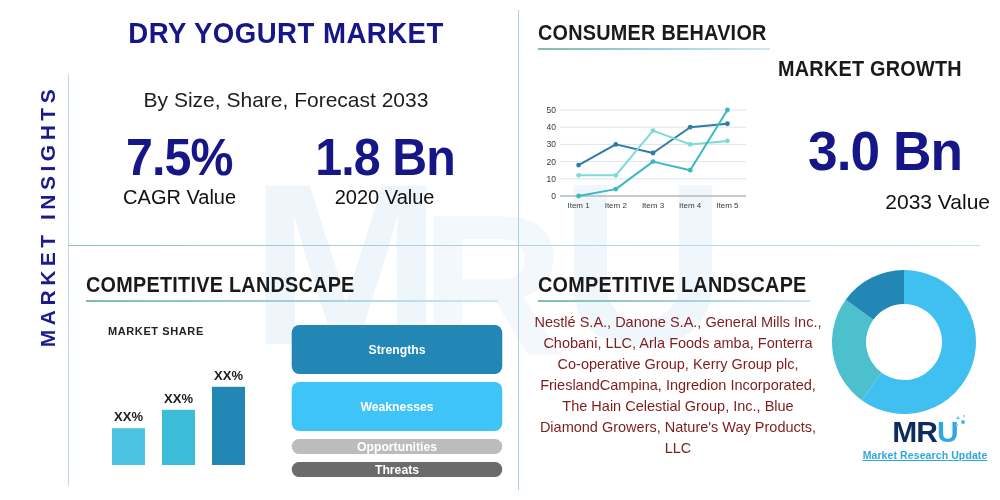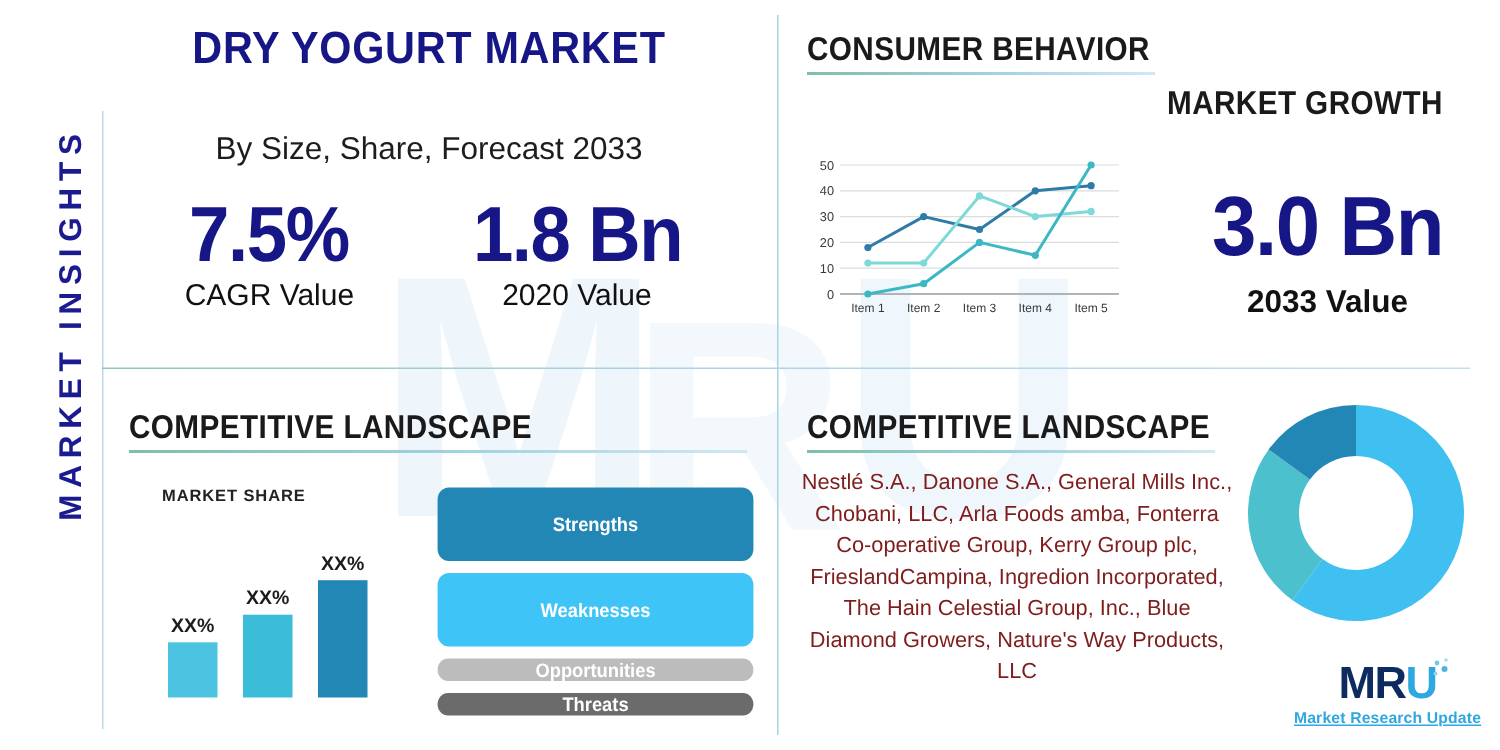--- a/index.html
+++ b/index.html
@@ -108,21 +108,21 @@
   }
   .mg-value{
     position:absolute;left:780px;top:120px;width:210px;
     text-align:center;
     font-size:56px;font-weight:700;color:#161687;
     line-height:62px;letter-spacing:-1px;
     transform:scaleX(0.95);transform-origin:center;
   }
   .mg-cap{
     position:absolute;left:780px;top:190px;width:210px;
-    text-align:center;font-size:21px;font-weight:700;color:#111;
+    text-align:right;font-size:21px;font-weight:400;color:#111;
   }
   .linechart{position:absolute;left:534px;top:104px;width:215px;height:112px;}
 
   
   .ms-label{
     position:absolute;left:108px;top:325px;
     font-size:11px;font-weight:700;color:#222;letter-spacing:0.6px;
   }
   .barchart{position:absolute;left:100px;top:335px;width:170px;height:135px;}
 
@@ -145,21 +145,21 @@
   .companies{
     position:absolute;left:534px;top:312px;width:288px;
     text-align:center;
     font-size:14.5px;line-height:21px;color:#7f1d1d;
   }
 
   
   .donut{position:absolute;left:828px;top:266px;width:152px;height:152px;}
 
   
-  .logo{position:absolute;left:862px;top:440px;width:126px;height:58px;}
+  .logo{position:absolute;left:862px;top:416px;width:126px;height:58px;}
   .logo-mark{
     font-size:30px;font-weight:800;line-height:32px;
     letter-spacing:-1px;color:#0d2b5e;text-align:center;
   }
   .logo-mark .u{color:#2fa8e0;}
   .logo-sub{
     font-size:10.5px;font-weight:700;color:#2fa8e0;
     text-align:center;margin-top:1px;letter-spacing:0.1px;text-decoration:underline;
   }
   .logo-dots{position:absolute;right:16px;top:-2px;}

